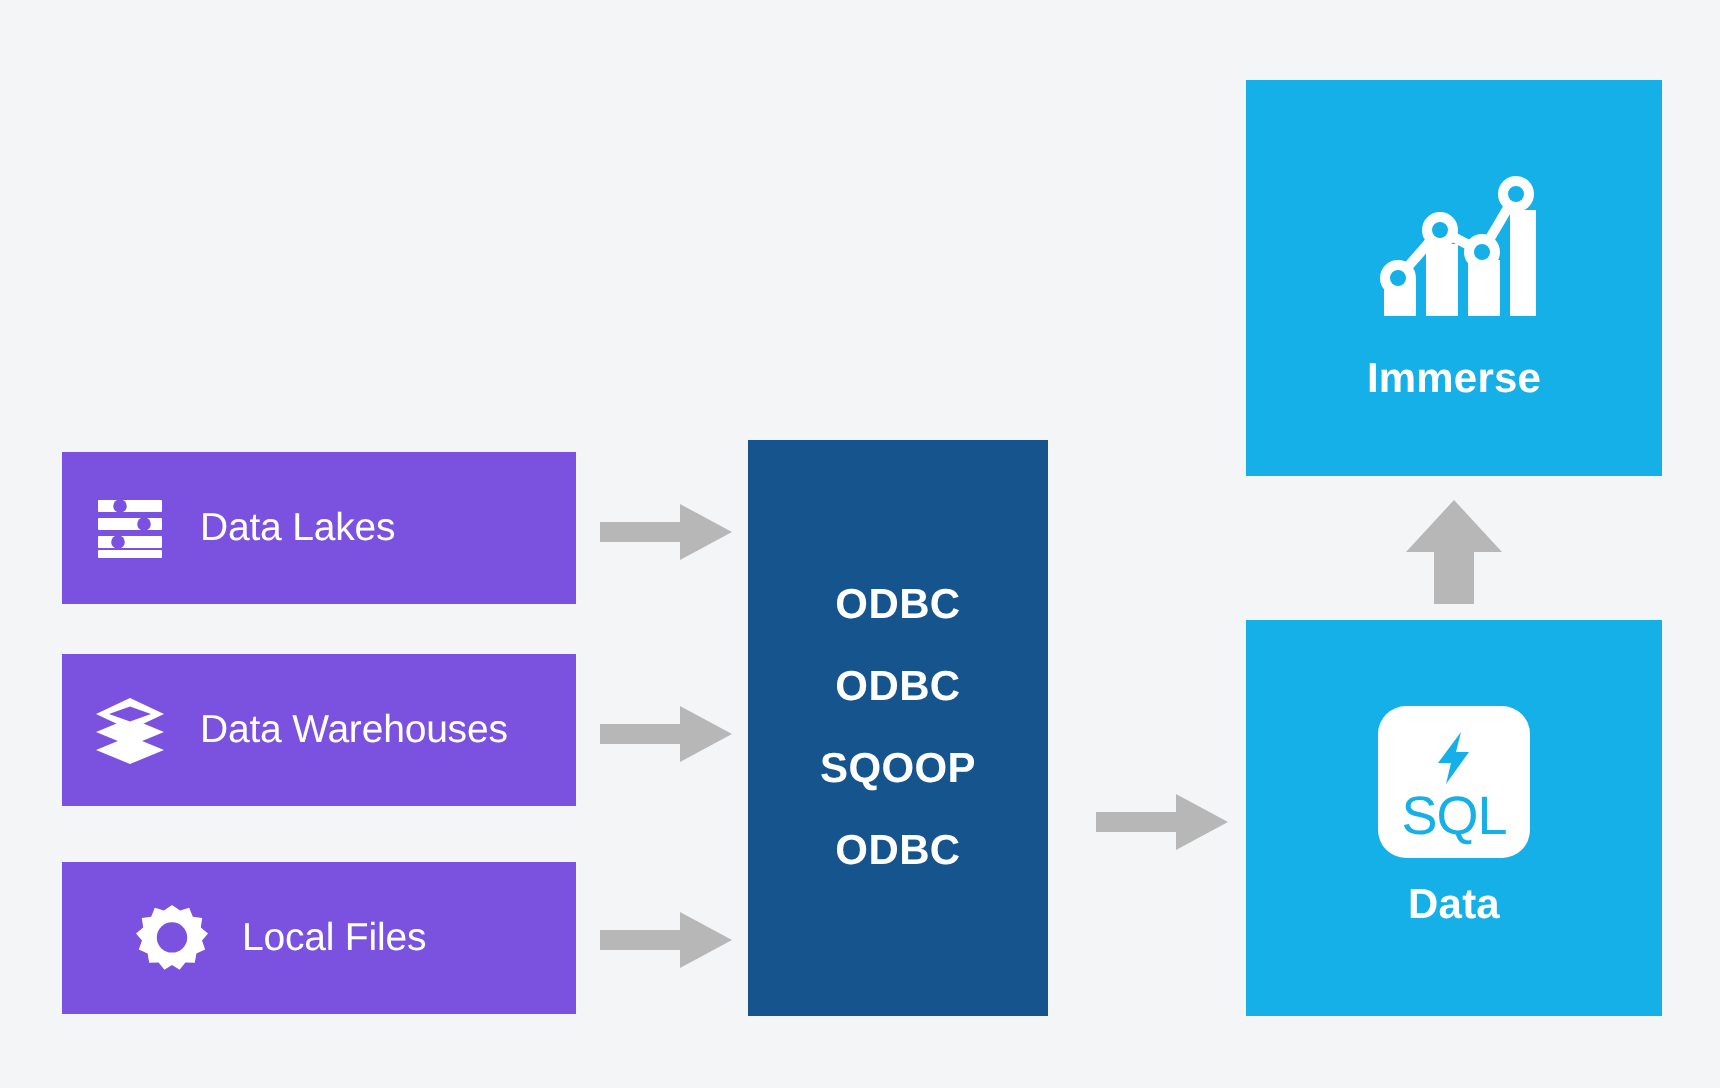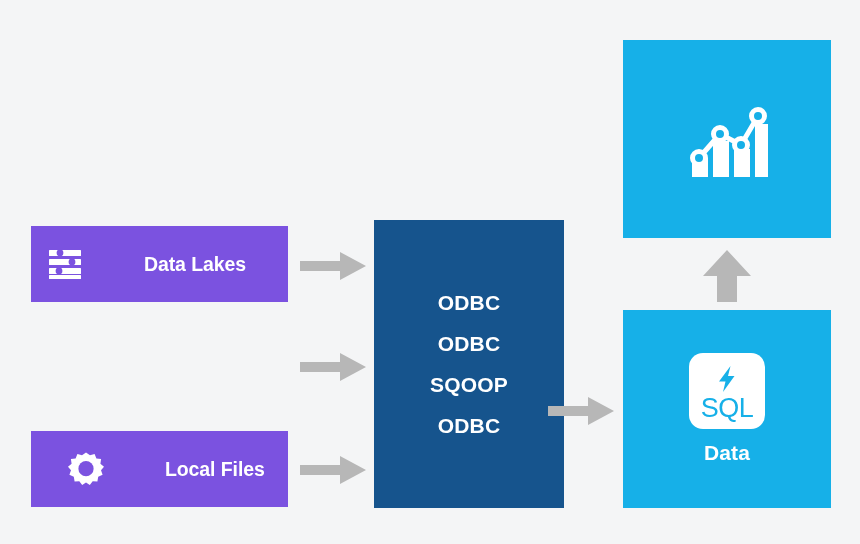--- a/index.html
+++ b/index.html
@@ -43,36 +43,35 @@
     width: 38px;
     height: 38px;
     flex: 0 0 38px;
     display: flex;
     align-items: center;
     justify-content: center;
   }
   .source-label {
     color: #ffffff;
     font-size: 19.5px;
-    font-weight: bold;
+    font-weight: normal;
     letter-spacing: -0.1px;
     white-space: nowrap;
-    margin-left: 44px;
   }
 
   #source-0 { top: 226px; }
   #source-1 { top: 327px; }
   #source-2 { top: 431px; padding-left: 36px; }
 
   
   #connectors-box {
     position: absolute;
     left: 374px;
     top: 220px;
-    width: 190px;
+    width: 150px;
     height: 288px;
     background: #16548d;
     display: flex;
     flex-direction: column;
     align-items: center;
     justify-content: center;
     gap: 20px;
   }
   .connector-label {
     color: #ffffff;
@@ -160,20 +159,35 @@
         <g fill="#7b52e0">
           <circle cx="14" cy="8" r="3.4"></circle>
           <circle cx="26" cy="17" r="3.4"></circle>
           <circle cx="13" cy="26" r="3.4"></circle>
         </g>
       </svg>
     </span>
     <span class="source-label">Data Lakes</span>
   </div>
 
+  <div class="node source-box" id="source-1">
+    <span class="icon-wrap">
+      <svg width="38" height="38" viewBox="0 0 38 38" aria-hidden="true">
+        <g fill="#ffffff">
+          <path d="M19 3 L36 11 L19 19 L2 11 Z"></path>
+          <path d="M19 13 L36 20 L19 27 L2 20 Z"></path>
+          <path d="M19 22 L36 29 L19 36 L2 29 Z"></path>
+        </g>
+        <g fill="#7b52e0">
+          <path d="M19 7.2 L29.5 11 L19 14.8 L8.5 11 Z"></path>
+        </g>
+      </svg>
+    </span>
+    <span class="source-label">Data Warehouses</span>
+  </div>
 
   <div class="node source-box" id="source-2">
     <span class="icon-wrap">
       <svg width="38" height="38" viewBox="0 0 38 38" aria-hidden="true">
         <g fill="#ffffff">
           <path d="M19 2.5 L23 5.2 L27.6 3.9 L29.4 8.4 L34.1 9 L33.4 13.7 L37 16.8 L34 20.3
                    L35.6 24.8 L31.2 26.7 L30.4 31.4 L25.7 31.2 L22.8 34.9 L19 32.5 L15.2 34.9
                    L12.3 31.2 L7.6 31.4 L6.8 26.7 L2.4 24.8 L4 20.3 L1 16.8 L4.6 13.7
                    L3.9 9 L8.6 8.4 L10.4 3.9 L15 5.2 Z"></path>
         </g>
@@ -234,20 +248,21 @@
         </g>
 
         <g fill="#16b0e8" stroke="#ffffff" stroke-width="5">
           <circle cx="13" cy="62" r="6.5"></circle>
           <circle cx="34" cy="38" r="6.5"></circle>
           <circle cx="55" cy="49" r="6.5"></circle>
           <circle cx="72" cy="20" r="6.5"></circle>
         </g>
       </svg>
     </span>
+    <span class="product-label">Immerse</span>
   </div>
 
   <div class="product-box" id="core-box">
     <span class="sql-tile">
       <svg width="30" height="30" viewBox="0 0 30 30" aria-hidden="true">
         <path d="M18.5 2 L7 17.5 L13.5 17.5 L11 28 L22.5 12 L16 12 Z" fill="#16b0e8"></path>
       </svg>
       <span class="sql-text">SQL</span>
     </span>
     <span class="product-label">Data</span>

